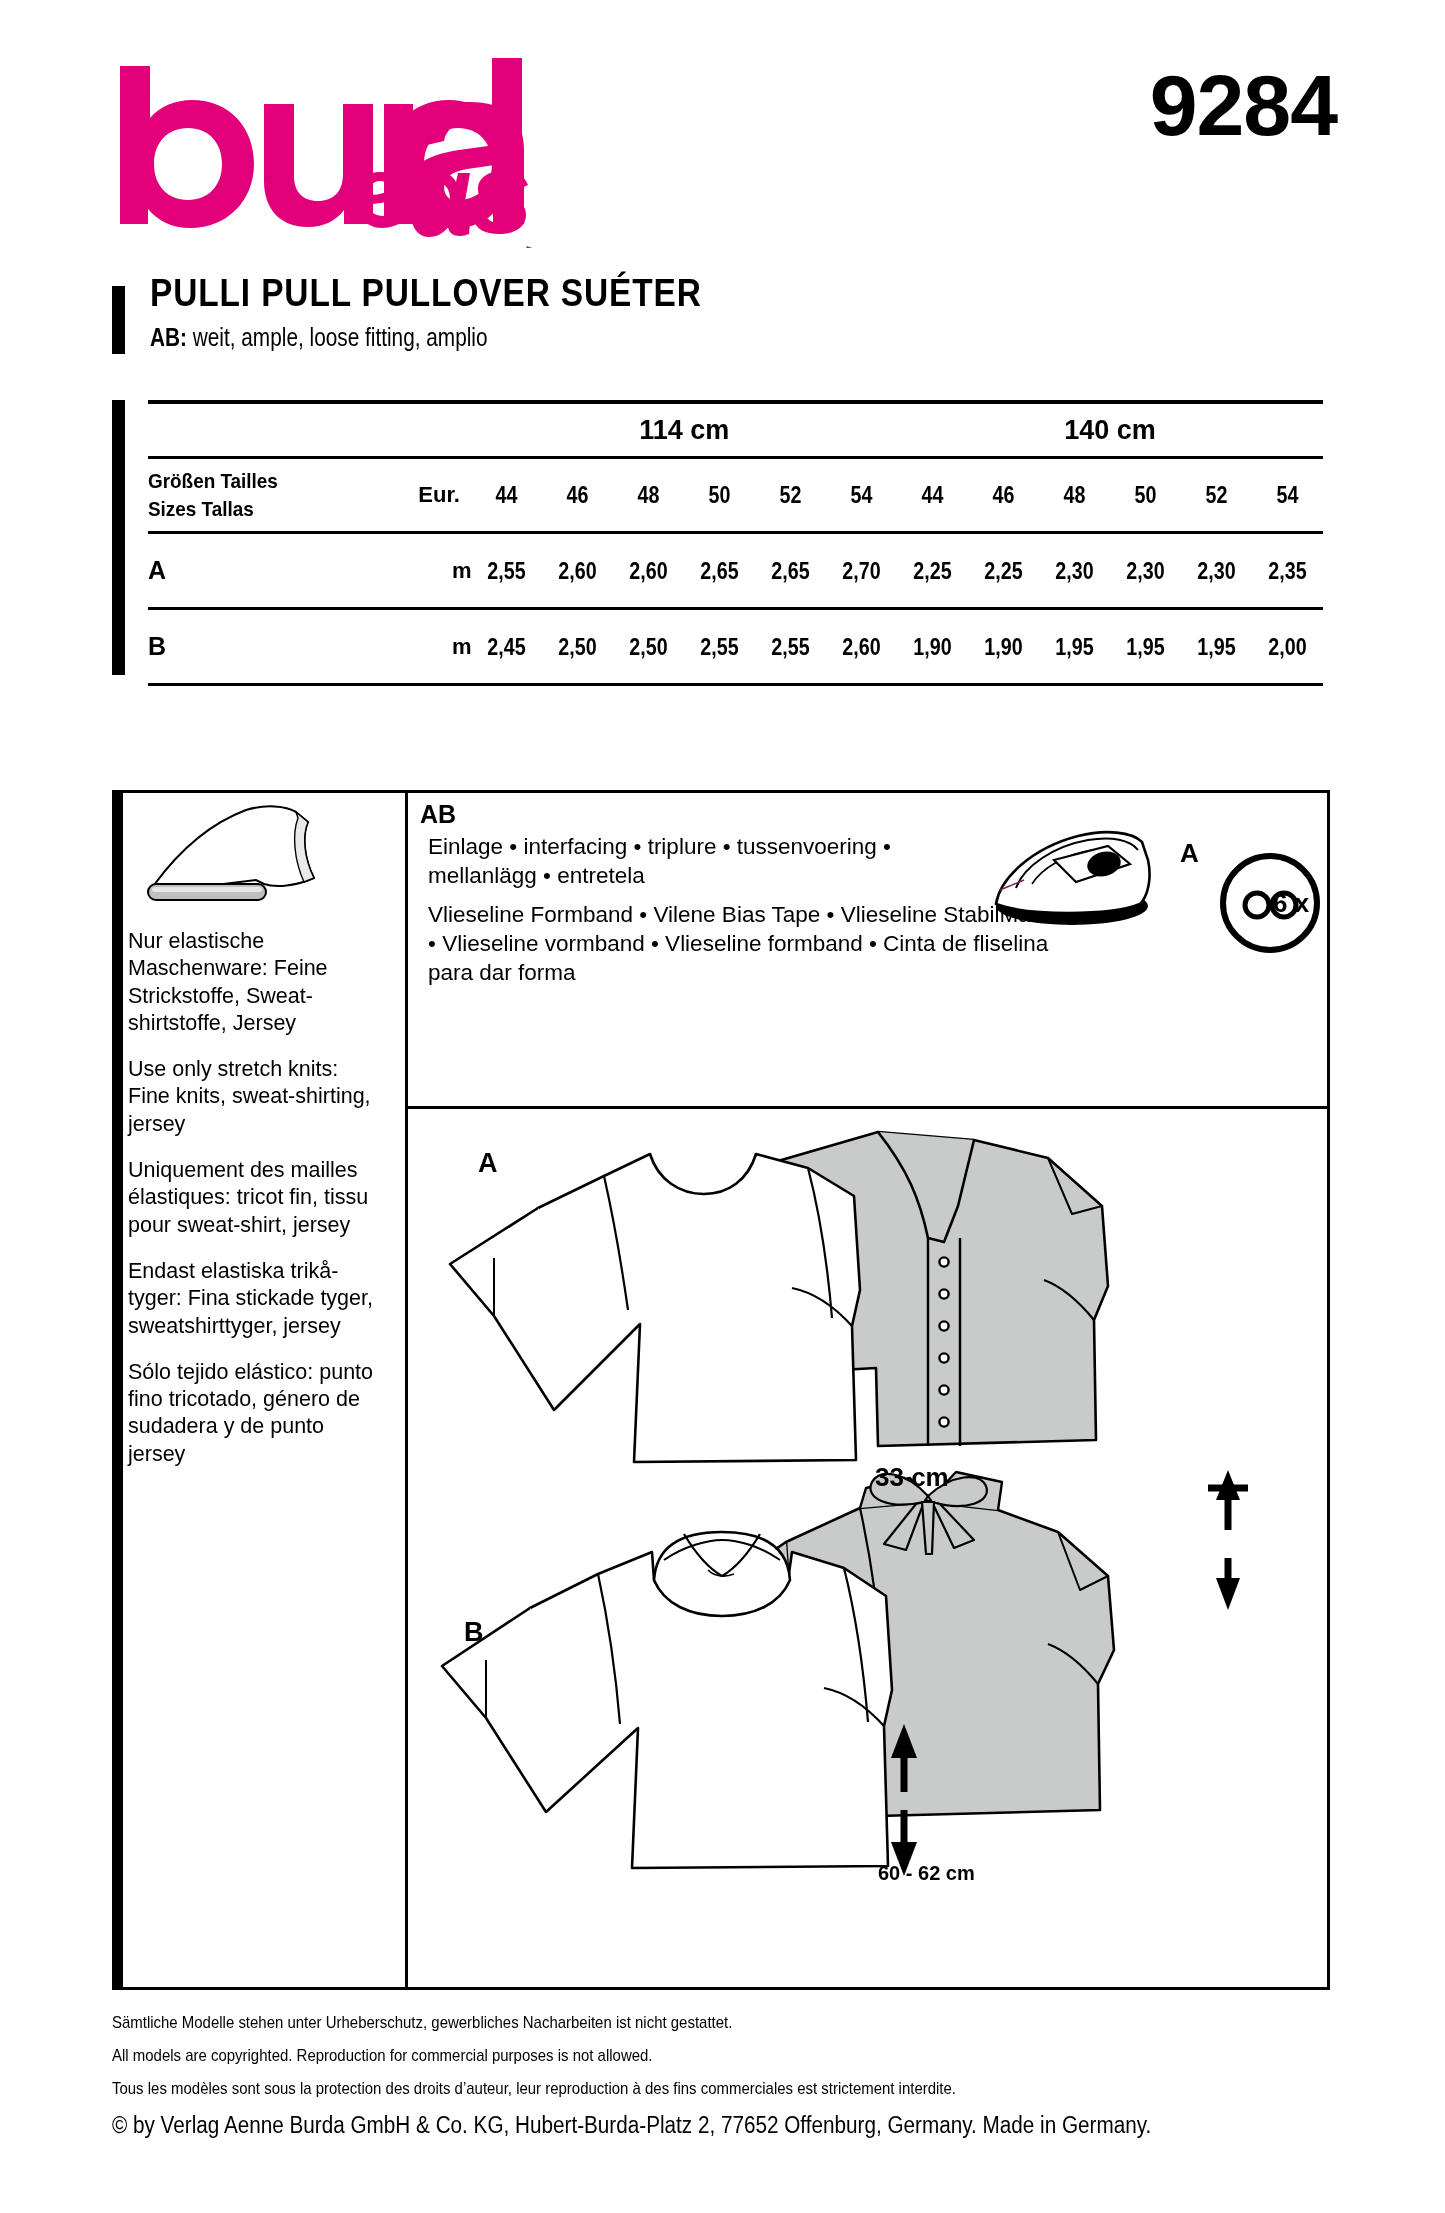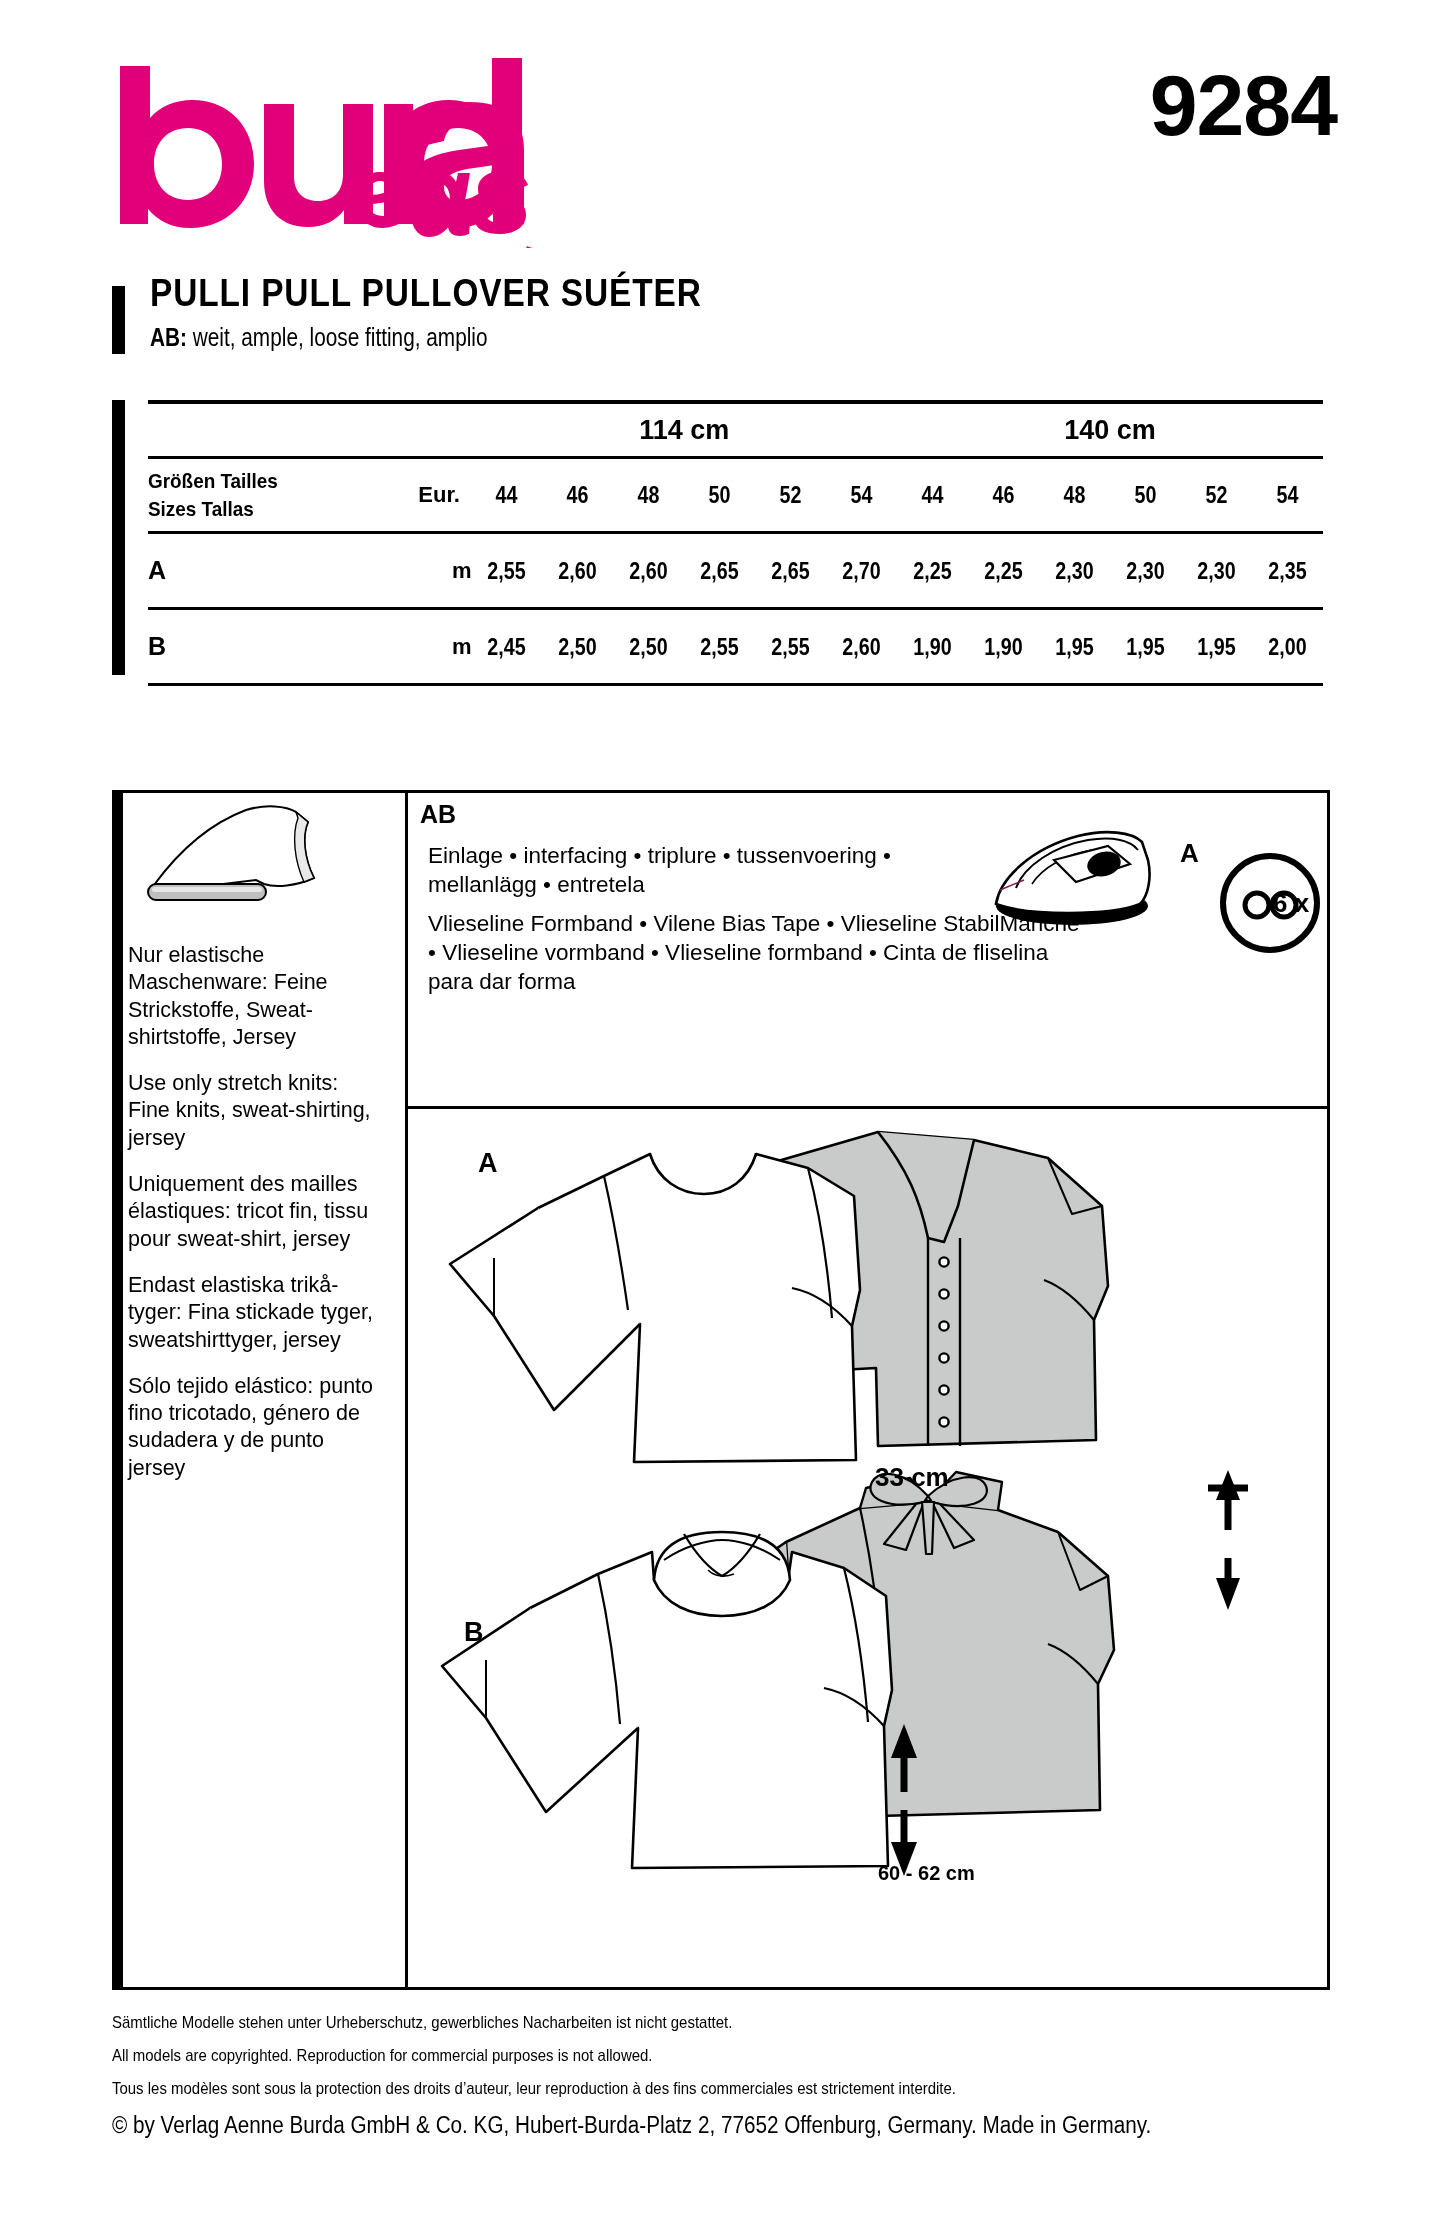--- a/index.html
+++ b/index.html
@@ -48,26 +48,26 @@
   
   .panel{position:absolute;left:112px;top:790px;width:1218px;height:1200px;
          border:3px solid #000;box-sizing:border-box;}
   .panel-accent{position:absolute;left:112px;top:790px;width:11px;height:1200px;background:#000;}
   .col-div{position:absolute;left:405px;top:790px;width:3px;height:1200px;background:#000;}
   .row-div{position:absolute;left:408px;top:1106px;width:922px;height:3px;background:#000;}
 
   
   .fabric-col{position:absolute;left:128px;top:800px;width:258px;}
   .fabric-img{width:230px;height:120px;margin-left:8px;}
-  .fabric-txt{font-size:21.5px;line-height:1.27;margin-top:18px;}
+  .fabric-txt{font-size:21.5px;line-height:1.27;margin-top:4px;}
   .fabric-txt p{margin:0 0 19px 0;}
 
   
   .notions{position:absolute;left:420px;top:800px;width:900px;height:300px;}
-  .ab-label{font-size:25px;font-weight:bold;margin-bottom:12px;}
+  .ab-label{font-size:25px;font-weight:bold;margin-bottom:3px;}
   .notion-txt{font-size:22.5px;line-height:1.29;width:500px;}
   .notion-txt p{margin:0 0 10px 8px;}
   .notion-txt .wide{width:660px;}
   .iron{position:absolute;left:560px;top:20px;}
   .btn-a{position:absolute;left:760px;top:38px;font-size:26px;font-weight:bold;}
   .btn-icon{position:absolute;left:795px;top:48px;}
   .btn-qty{position:absolute;left:853px;top:88px;font-size:26px;font-weight:bold;}
 
   
   .draw{position:absolute;left:408px;top:1110px;width:920px;height:876px;overflow:hidden;}

